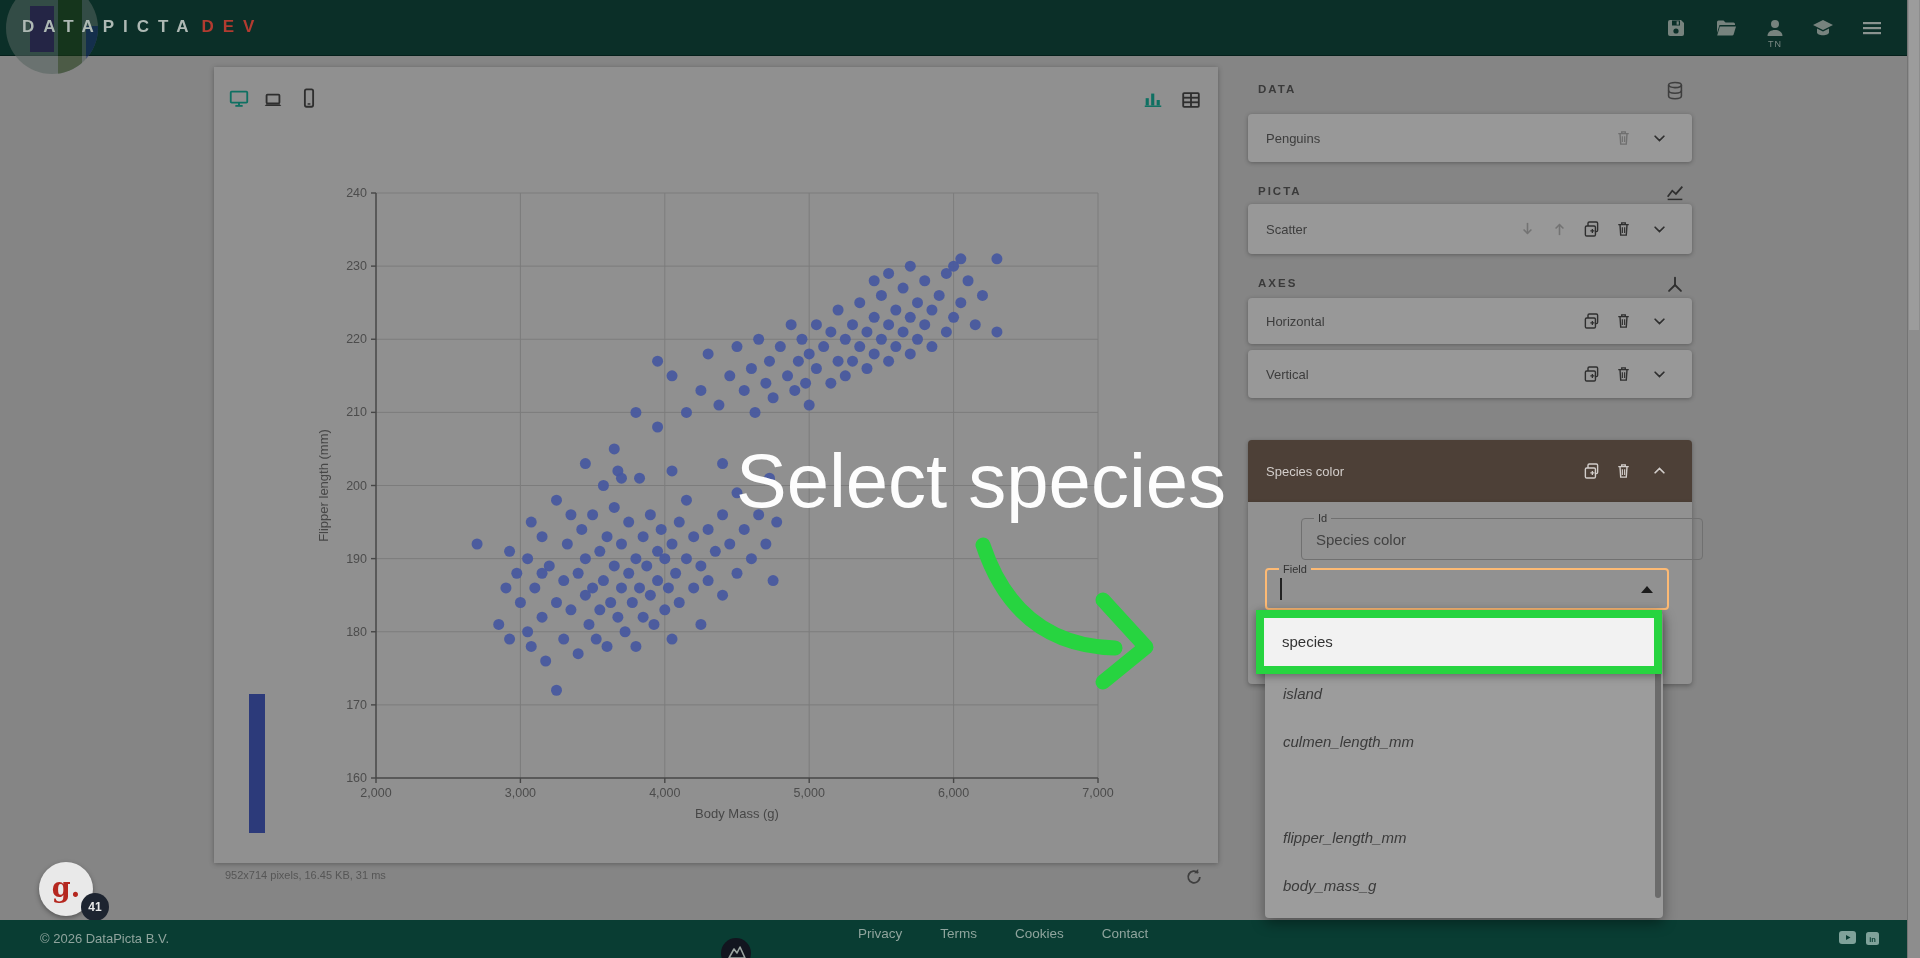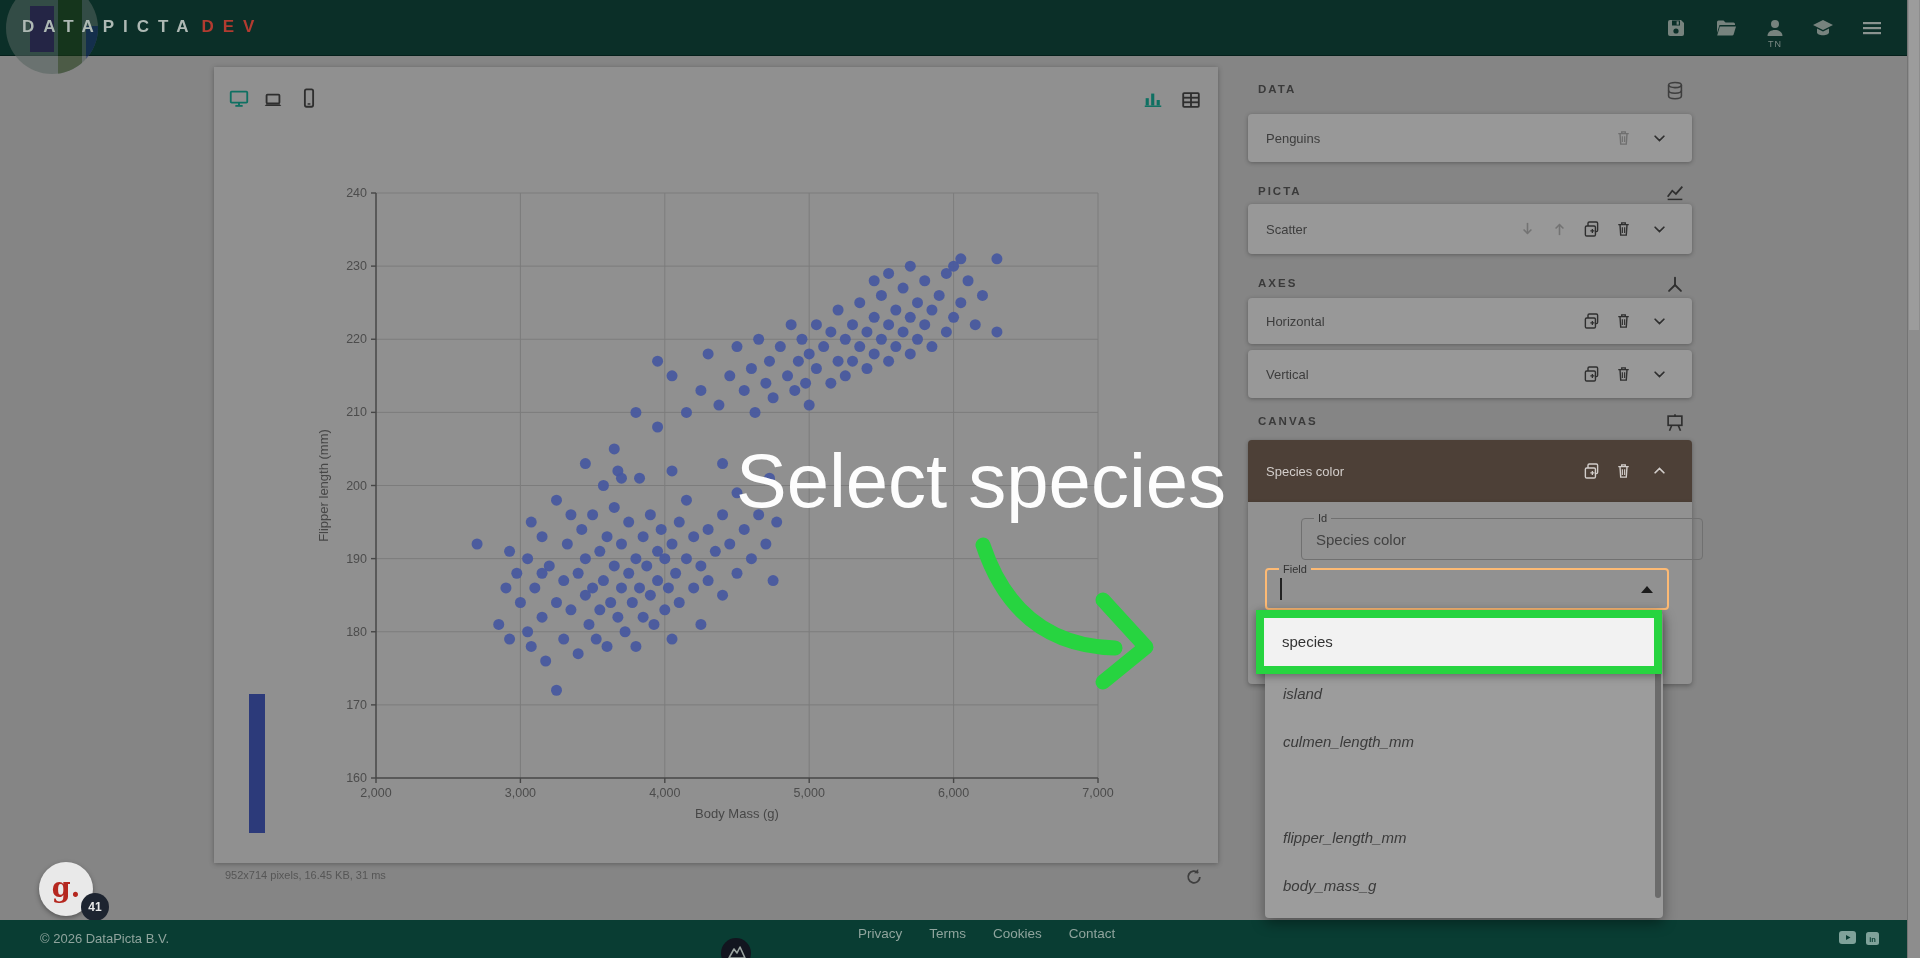--- a/index.html
+++ b/index.html
@@ -65,21 +65,21 @@
   .dd-highlight .dd-white{position:absolute;left:8px;top:8px;right:8px;bottom:8px;background:#f2f2f2;}
   .dd-highlight .dd-text{position:absolute;left:18px;top:0;height:48px;line-height:48px;font-size:15px;color:#333;}
   
   .tutorial-text{position:absolute;left:700px;top:437px;font-size:76px;color:#fdfdfd;z-index:40;
        letter-spacing:0px;pointer-events:none;white-space:nowrap;margin-left:36px;}
   .tutorial-arrow{position:absolute;left:900px;top:500px;z-index:40;pointer-events:none;}
   
   .app-footer{position:absolute;left:0;top:920px;width:1920px;height:38px;background:#093d33;}
   .copyright{position:absolute;left:40px;top:0;line-height:38px;font-size:13px;color:#8fa49d;}
   .footer-logo{position:absolute;left:721px;top:18px;width:30px;height:30px;border-radius:50%;background:#12151f;}
-  .footer-links{position:absolute;left:858px;top:0;height:27px;display:flex;gap:27px;align-items:center;}
+  .footer-links{position:absolute;left:858px;top:0;height:27px;display:flex;gap:38px;align-items:center;}
   .footer-links span{font-size:13.5px;color:#8fa49d;cursor:pointer;}
   .social-icon{position:absolute;top:11px;cursor:pointer;}
 </style>
 </head>
 <body>
 <div id="app">
 
   <div class="app-header">
     <div class="brand-emblem">
       <div class="bar1"></div>
@@ -471,29 +471,20 @@
       <svg class="card-icon" style="right:58px" viewBox="0 0 24 24">
         <path d="M6 7h12M10 7V5h4v2M8 7l.8 12h6.4L16 7" fill="none" stroke="#2f2f2f" stroke-width="1.6"></path>
         <line x1="10.7" y1="10" x2="10.7" y2="16.5" stroke="#2f2f2f" stroke-width="1.3"></line>
         <line x1="13.3" y1="10" x2="13.3" y2="16.5" stroke="#2f2f2f" stroke-width="1.3"></line>
       </svg>
       <svg class="card-icon" style="right:22px" viewBox="0 0 24 24">
         <polyline points="7,10 12,15 17,10" fill="none" stroke="#2f2f2f" stroke-width="2" stroke-linecap="round"></polyline>
       </svg>
     </div>
 
-    <div class="section-row" style="top:345px">
-      <span class="section-label">CANVAS</span>
-      <svg class="section-icon" viewBox="0 0 24 24">
-        <rect x="4.5" y="4.5" width="15" height="10" fill="none" stroke="#2f2f2f" stroke-width="1.8"></rect>
-        <line x1="12" y1="2.5" x2="12" y2="4.5" stroke="#2f2f2f" stroke-width="1.8"></line>
-        <line x1="8.5" y1="14.5" x2="6" y2="20.5" stroke="#2f2f2f" stroke-width="1.8"></line>
-        <line x1="15.5" y1="14.5" x2="18" y2="20.5" stroke="#2f2f2f" stroke-width="1.8"></line>
-      </svg>
-    </div>
     <div class="card species-header" style="top:373px;height:62px;border-radius:4px 4px 0 0">
       <span class="card-label">Species color</span>
       <svg class="card-icon" style="right:90px" viewBox="0 0 24 24">
         <rect x="8" y="4" width="11" height="11" rx="1.5" fill="none" stroke="#d2cdca" stroke-width="1.6"></rect>
         <rect x="5" y="8.5" width="11.5" height="11.5" rx="1.5" fill="#4d4037" stroke="#d2cdca" stroke-width="1.6"></rect>
         <line x1="10.7" y1="14.2" x2="15.3" y2="14.2" stroke="#d2cdca" stroke-width="1.5"></line>
         <line x1="13" y1="11.9" x2="13" y2="16.5" stroke="#d2cdca" stroke-width="1.5"></line>
       </svg>
       <svg class="card-icon" style="right:58px" viewBox="0 0 24 24">
         <path d="M6 7h12M10 7V5h4v2M8 7l.8 12h6.4L16 7" fill="none" stroke="#d2cdca" stroke-width="1.6"></path>

